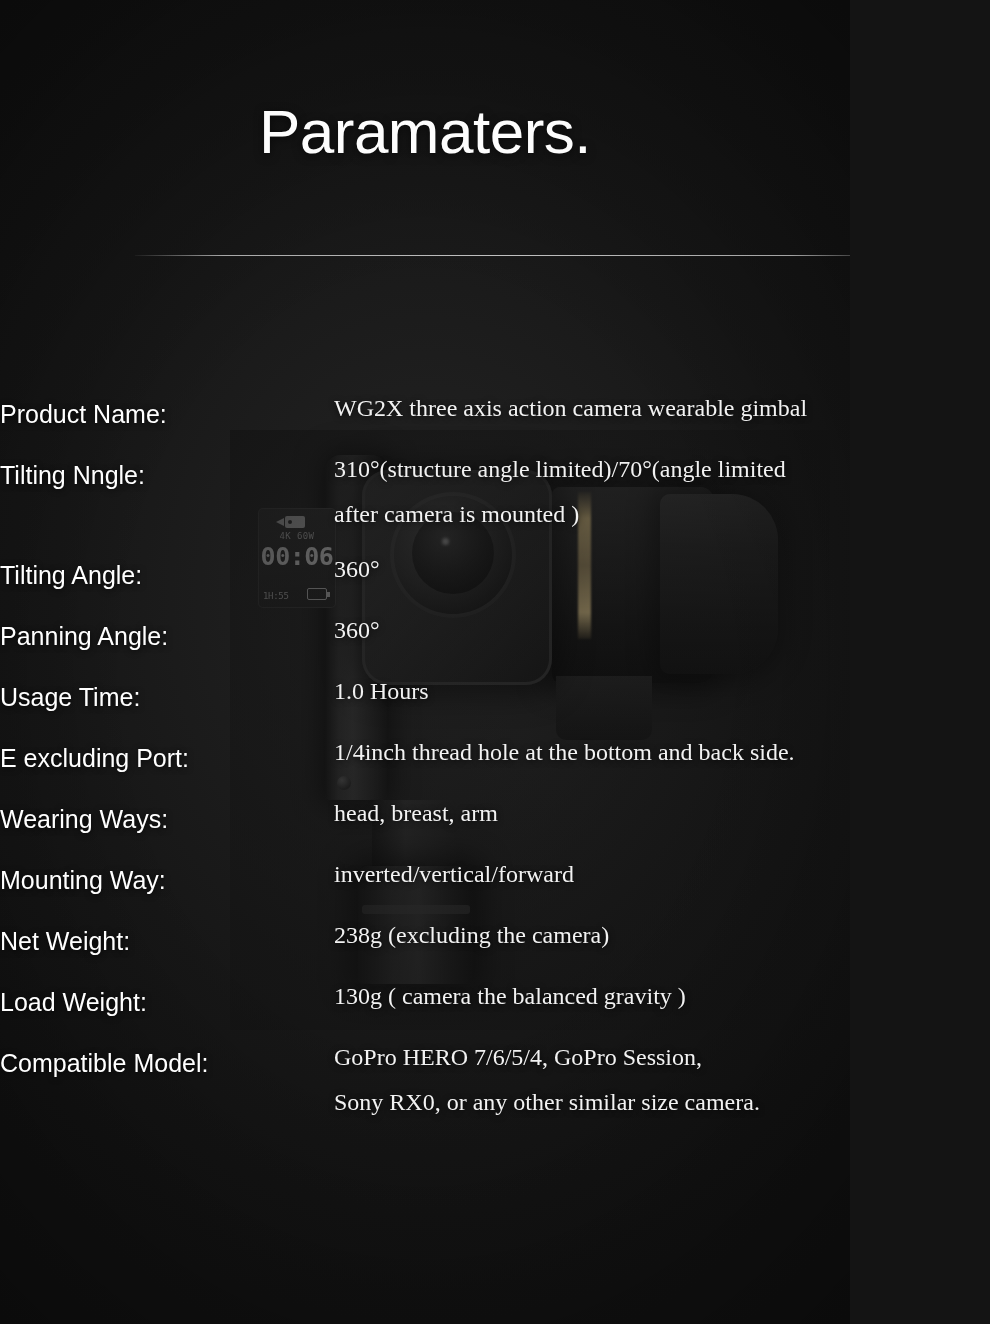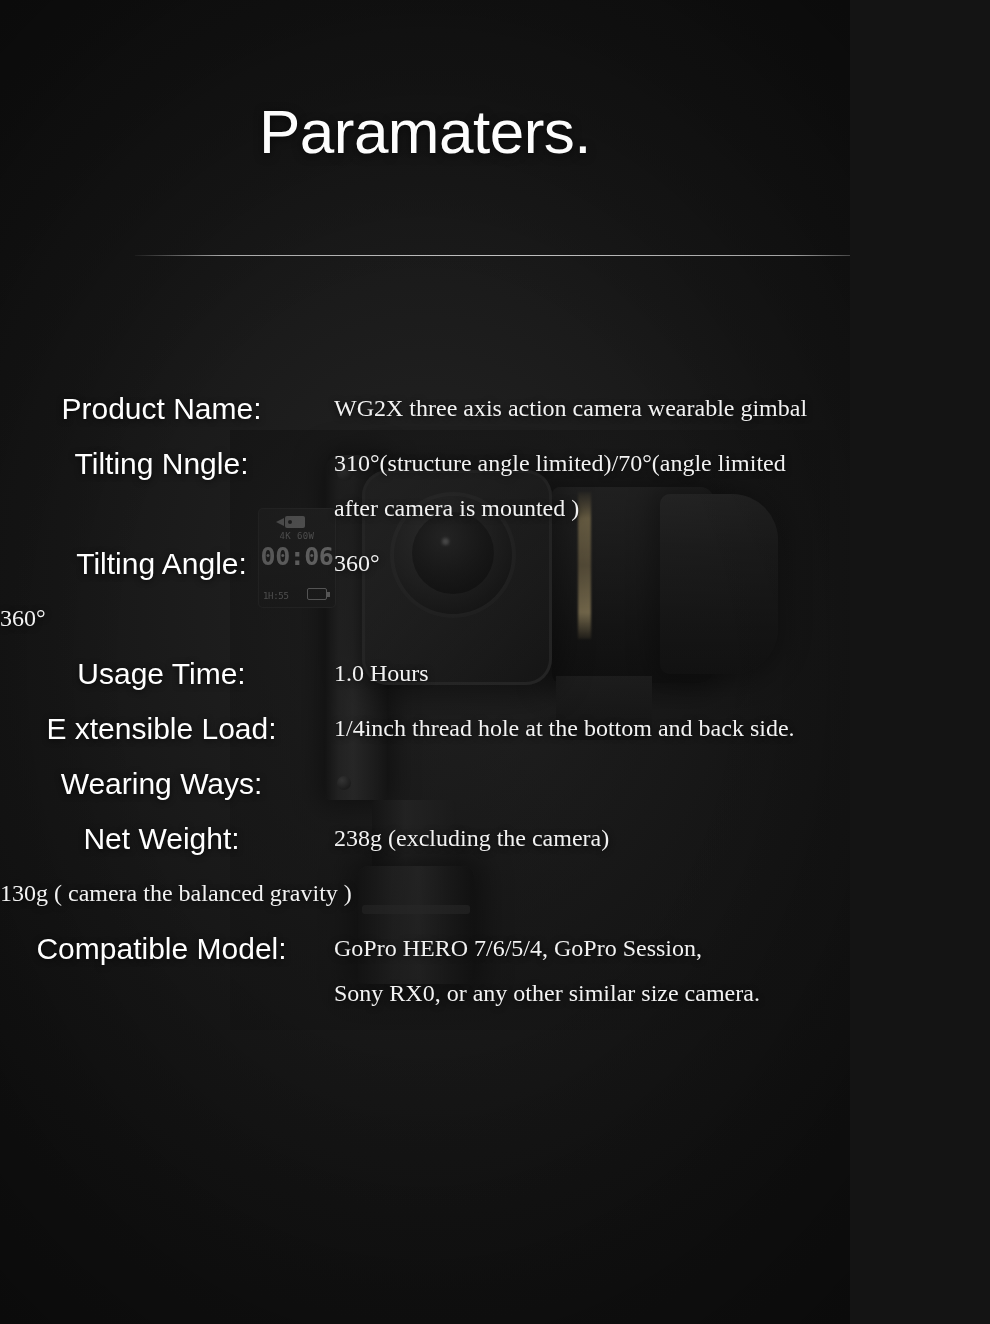--- a/index.html
+++ b/index.html
@@ -253,27 +253,28 @@
     width: 990px;
   }
   .spec-row {
     display: flex;
     align-items: flex-start;
     margin-bottom: 10px;
   }
   .spec-label {
     width: 334px;
     flex: 0 0 334px;
-    text-align: center;
+    text-align: left;
     padding-right: 11px;
-    font-size: 30px;
+    font-size: 25px;
     line-height: 45px;
     color: #ffffff;
     white-space: pre;
     text-shadow: 0 1px 6px rgba(0,0,0,0.75);
+    margin-top: 6px;
   }
   .spec-value {
     flex: 1;
     font-size: 24px;
     line-height: 45px;
     color: #f2f2f2;
     white-space: pre-line;
     text-shadow: 0 1px 6px rgba(0,0,0,0.75);
     font-family: Liberation Serif, serif;
   }
@@ -324,38 +325,45 @@
         <div class="spec-row">
           <div class="spec-label">Tilting Nngle:</div>
           <div class="spec-value">310°(structure angle limited)/70°(angle limited
 after camera is mounted )</div>
         </div>
         <div class="spec-row">
           <div class="spec-label">Tilting Angle:</div>
           <div class="spec-value">360°</div>
         </div>
         <div class="spec-row">
+          <div class="spec-label">Panning Angle:</div>
           <div class="spec-value">360°</div>
         </div>
         <div class="spec-row">
           <div class="spec-label">Usage Time:</div>
           <div class="spec-value">1.0 Hours</div>
         </div>
         <div class="spec-row">
-          <div class="spec-label">E xtensible Load:</div>
+          <div class="spec-label">E excluding Port:</div>
           <div class="spec-value">1/4inch thread hole at the bottom and back side.</div>
         </div>
         <div class="spec-row">
           <div class="spec-label">Wearing Ways:</div>
+          <div class="spec-value">head, breast, arm</div>
+        </div>
+        <div class="spec-row">
+          <div class="spec-label">Mounting Way:</div>
+          <div class="spec-value">inverted/vertical/forward</div>
         </div>
         <div class="spec-row">
           <div class="spec-label">Net Weight:</div>
           <div class="spec-value"> 238g (excluding the camera)</div>
         </div>
         <div class="spec-row">
+          <div class="spec-label">Load Weight:</div>
           <div class="spec-value">130g ( camera the balanced gravity )</div>
         </div>
         <div class="spec-row">
           <div class="spec-label">Compatible Model:</div>
           <div class="spec-value">GoPro HERO 7/6/5/4, GoPro Session,
 Sony RX0, or any other similar size camera.</div>
         </div>
       </div>
   </div>
 

